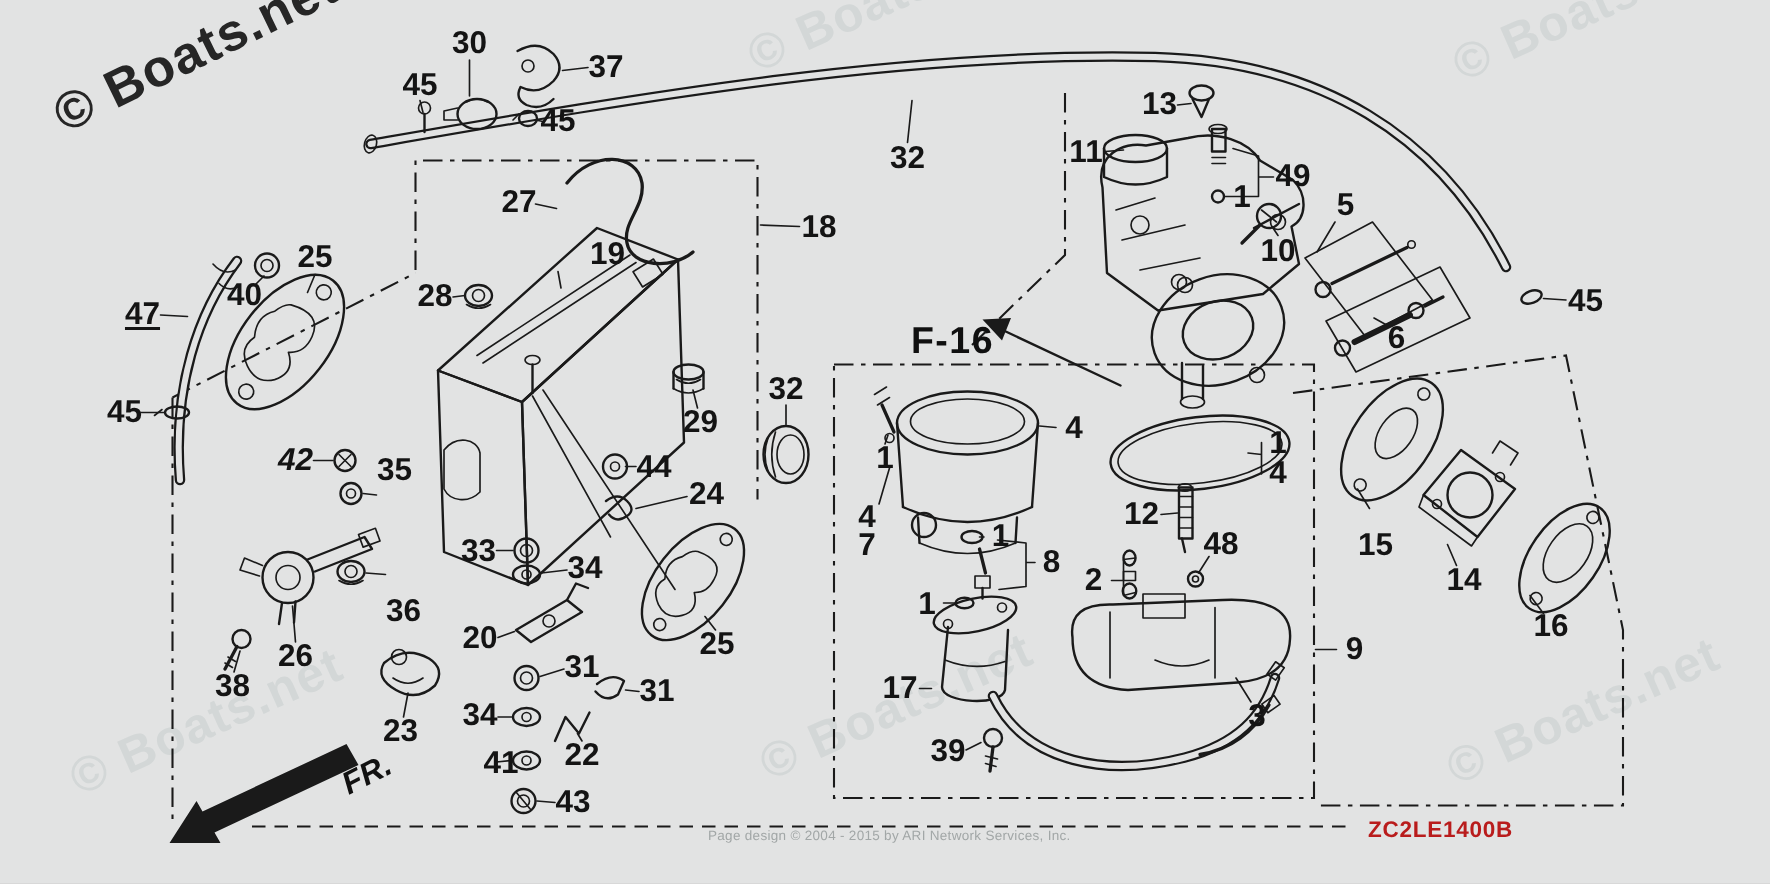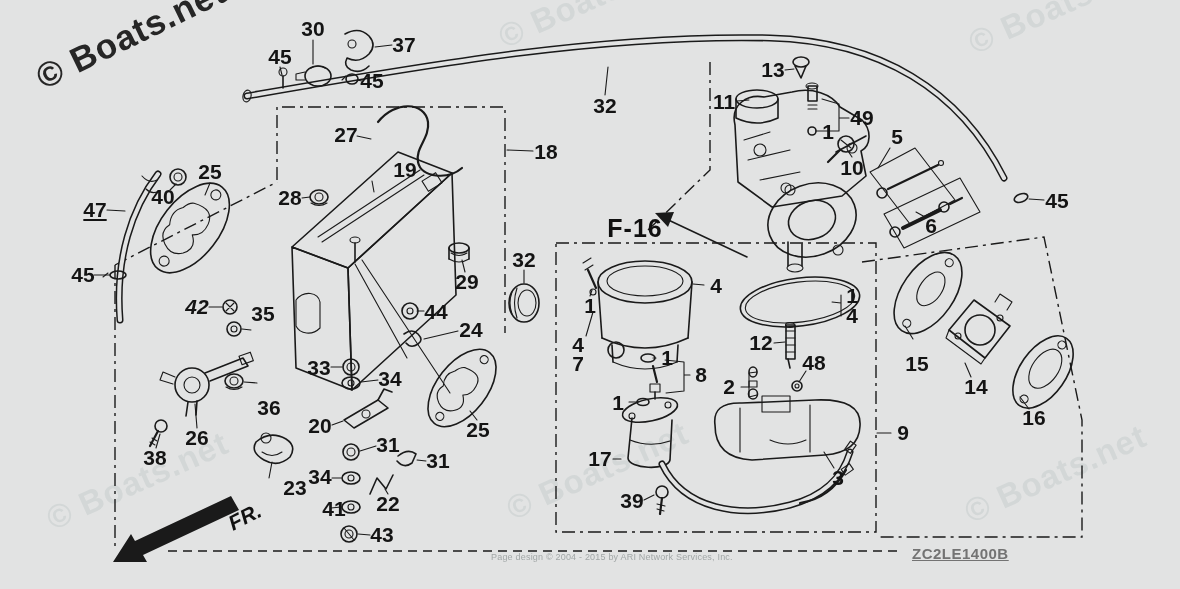--- a/index.html
+++ b/index.html
@@ -25,24 +25,24 @@
   .fillk{fill:#1a1a1a;stroke:none;}
   .tube{stroke:#1a1a1a;stroke-width:7;fill:none;stroke-linecap:round;}
   .tubein{stroke:#e2e3e3;stroke-width:4;fill:none;stroke-linecap:round;}
   
   .callout{position:absolute;z-index:3;transform:translate(-50%,-50%);
            font-size:21px;font-weight:600;color:#141414;white-space:nowrap;}
   .ref-label{position:absolute;z-index:3;transform:translate(-50%,-50%);
              font-size:25px;font-weight:700;letter-spacing:1px;color:#101010;}
   .fr-label{position:absolute;z-index:3;font-size:21px;font-weight:700;font-style:italic;
             color:#111;transform:rotate(-27deg);}
-  .diagram-code{position:absolute;z-index:3;font-size:15px;font-weight:700;color:#737373;letter-spacing:.5px;text-decoration:underline;}
+  .diagram-code{position:absolute;z-index:3;font-size:15px;font-weight:700;color:#b91c1c;letter-spacing:.5px;}
   .copyright{position:absolute;z-index:3;font-size:9px;color:#a2a7a7;letter-spacing:.2px;white-space:nowrap;}
   .cp1{left:165px;top:539px;width:875px;text-align:center;}
-  .cp2{left:491px;top:552px;}
+  .cp2{left:472px;top:552px;}
   .code-pos{left:912px;top:545px;}
 </style>
 </head>
 <body>
 
 <div class="stage">
 
   <div class="wm wm-dark wm1">© Boats.net</div>
   <div class="wm wm2">© Boats.net</div>
   <div class="wm wm3">© Boats.net</div>
@@ -421,21 +421,21 @@
       <div class="callout" style="left: 467px; top: 282px;">29</div>
       <div class="callout" style="left: 436px; top: 312px;">44</div>
       <div class="callout" style="left: 471px; top: 330px;">24</div>
       <div class="callout" style="left: 197px; top: 307px; font-style: italic;">42</div>
       <div class="callout" style="left: 263px; top: 314px;">35</div>
       <div class="callout" style="left: 319px; top: 368px;">33</div>
       <div class="callout" style="left: 390px; top: 379px;">34</div>
       <div class="callout" style="left: 269px; top: 384px; margin-top: 24px;">36</div>
       <div class="callout" style="left: 197px; top: 438px;">26</div>
       <div class="callout" style="left: 155px; top: 458px;">38</div>
-      <div class="callout" style="left: 267px; top: 488px; margin-left: 28px;">23</div>
+      <div class="callout" style="left: 267px; top: 488px;">23</div>
       <div class="callout" style="left: 320px; top: 426px;">20</div>
       <div class="callout" style="left: 388px; top: 445px;">31</div>
       <div class="callout" style="left: 320px; top: 477px;">34</div>
       <div class="callout" style="left: 438px; top: 461px;">31</div>
       <div class="callout" style="left: 388px; top: 504px;">22</div>
       <div class="callout" style="left: 334px; top: 509px;">41</div>
       <div class="callout" style="left: 382px; top: 535px;">43</div>
       <div class="callout" style="left: 716px; top: 286px;">4</div>
       <div class="callout" style="left: 590px; top: 306px;">1</div>
       <div class="callout" style="left: 578px; top: 345px;">4</div>

